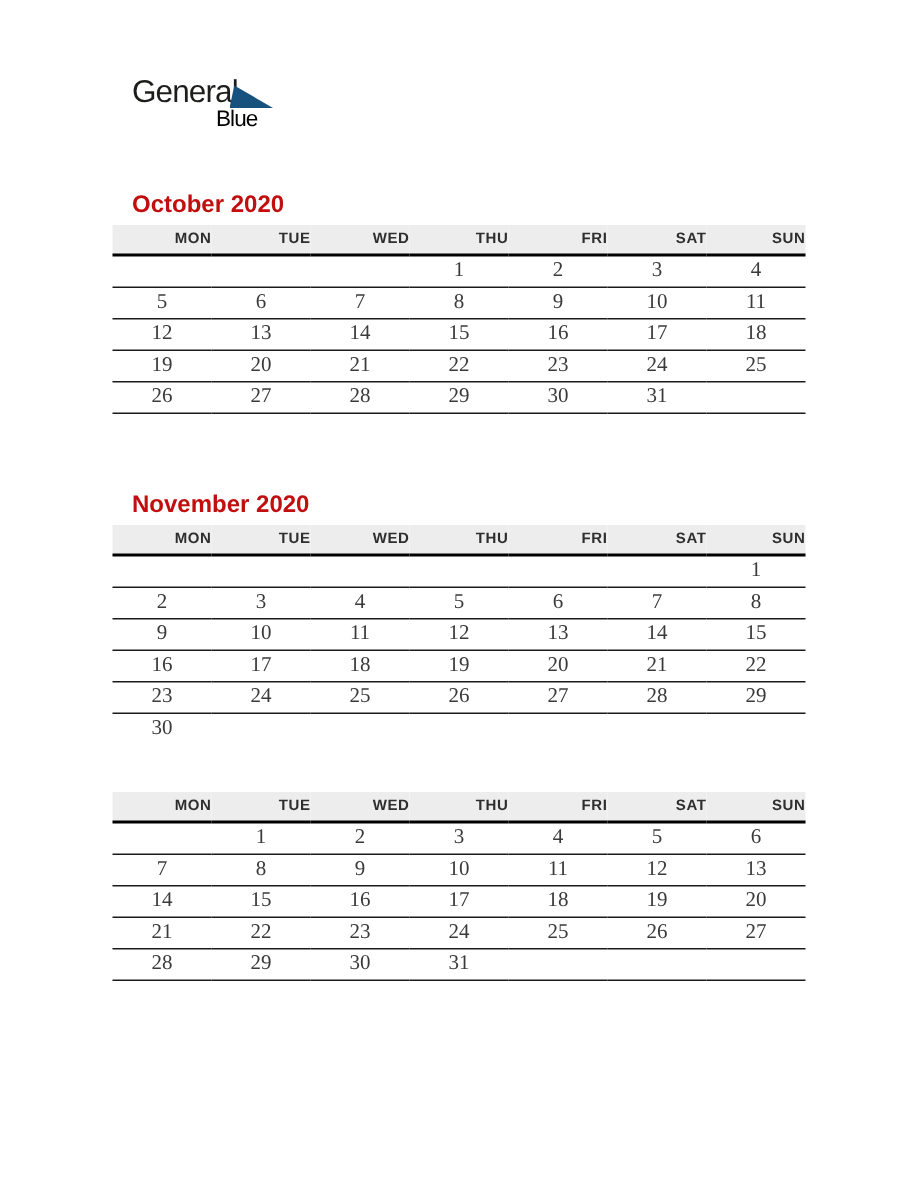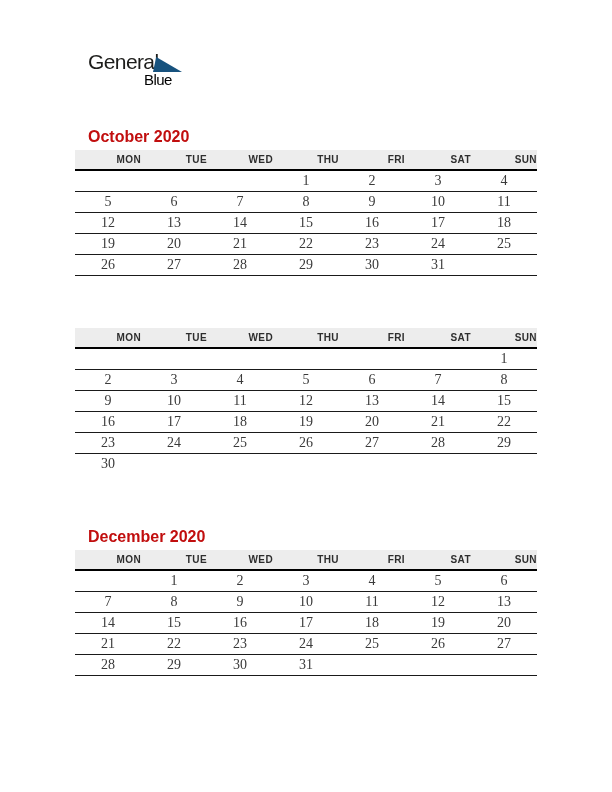--- a/index.html
+++ b/index.html
@@ -179,20 +179,21 @@
             <td>29</td>
             <td>30</td>
             <td>31</td>
             <td></td>
           </tr>
         </tbody>
     </table>
   </section>
 
   <section class="month-section month-nov">
+    <h2 class="month-title">November 2020</h2>
     <table class="cal">
       <thead>
           <tr>
             <th>MON</th>
             <th>TUE</th>
             <th>WED</th>
             <th>THU</th>
             <th>FRI</th>
             <th>SAT</th>
             <th>SUN</th>
@@ -251,21 +252,20 @@
             <td></td>
             <td></td>
             <td></td>
             <td></td>
           </tr>
         </tbody>
     </table>
   </section>
 
   <section class="month-section month-dec">
-    <h2 class="month-title">December 2020</h2>
     <table class="cal">
       <thead>
           <tr>
             <th>MON</th>
             <th>TUE</th>
             <th>WED</th>
             <th>THU</th>
             <th>FRI</th>
             <th>SAT</th>
             <th>SUN</th>

